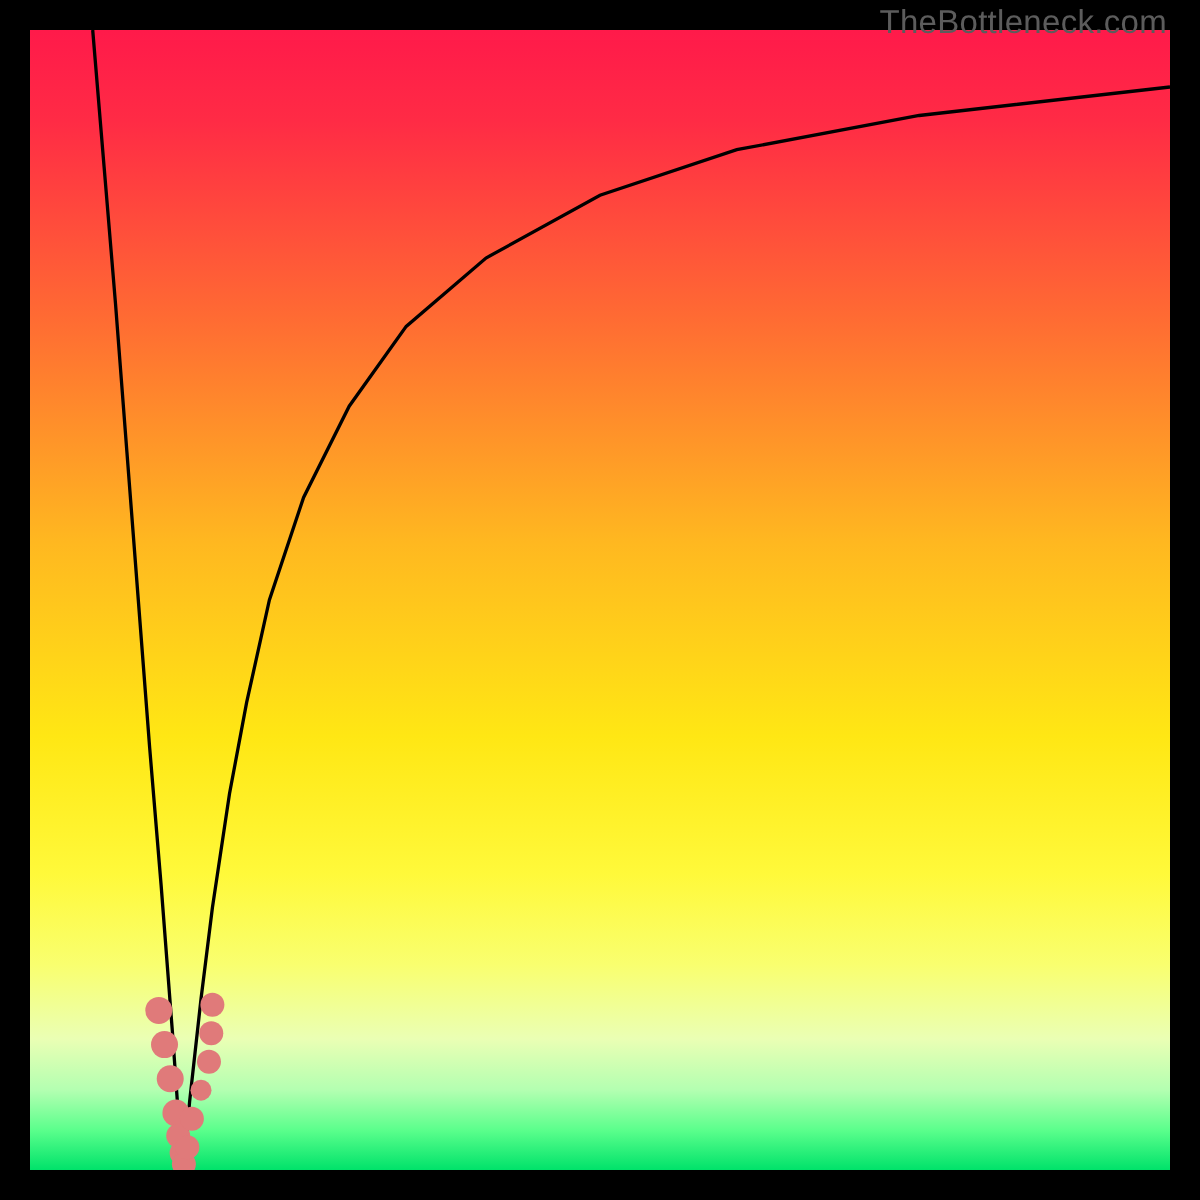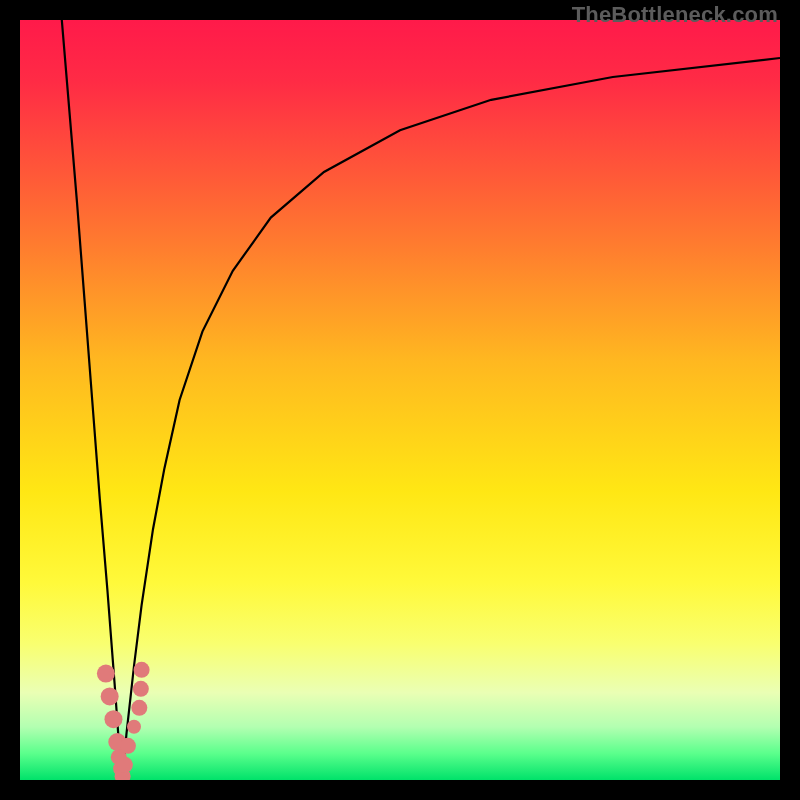--- a/index.html
+++ b/index.html
@@ -24,21 +24,21 @@
     width: 760px;
     height: 760px;
     overflow: hidden;
   }
   .watermark {
     position: absolute;
     top: 2px;
     right: 22px;
     color: #5c5c5c;
     font-size: 22px;
-    font-weight: 700;
+    font-weight: 400;
     letter-spacing: 0.2px;
     user-select: none;
   }
   svg { display: block; }
 </style>
 </head>
 <body>
 
 <div class="frame">
   <div class="plot">

